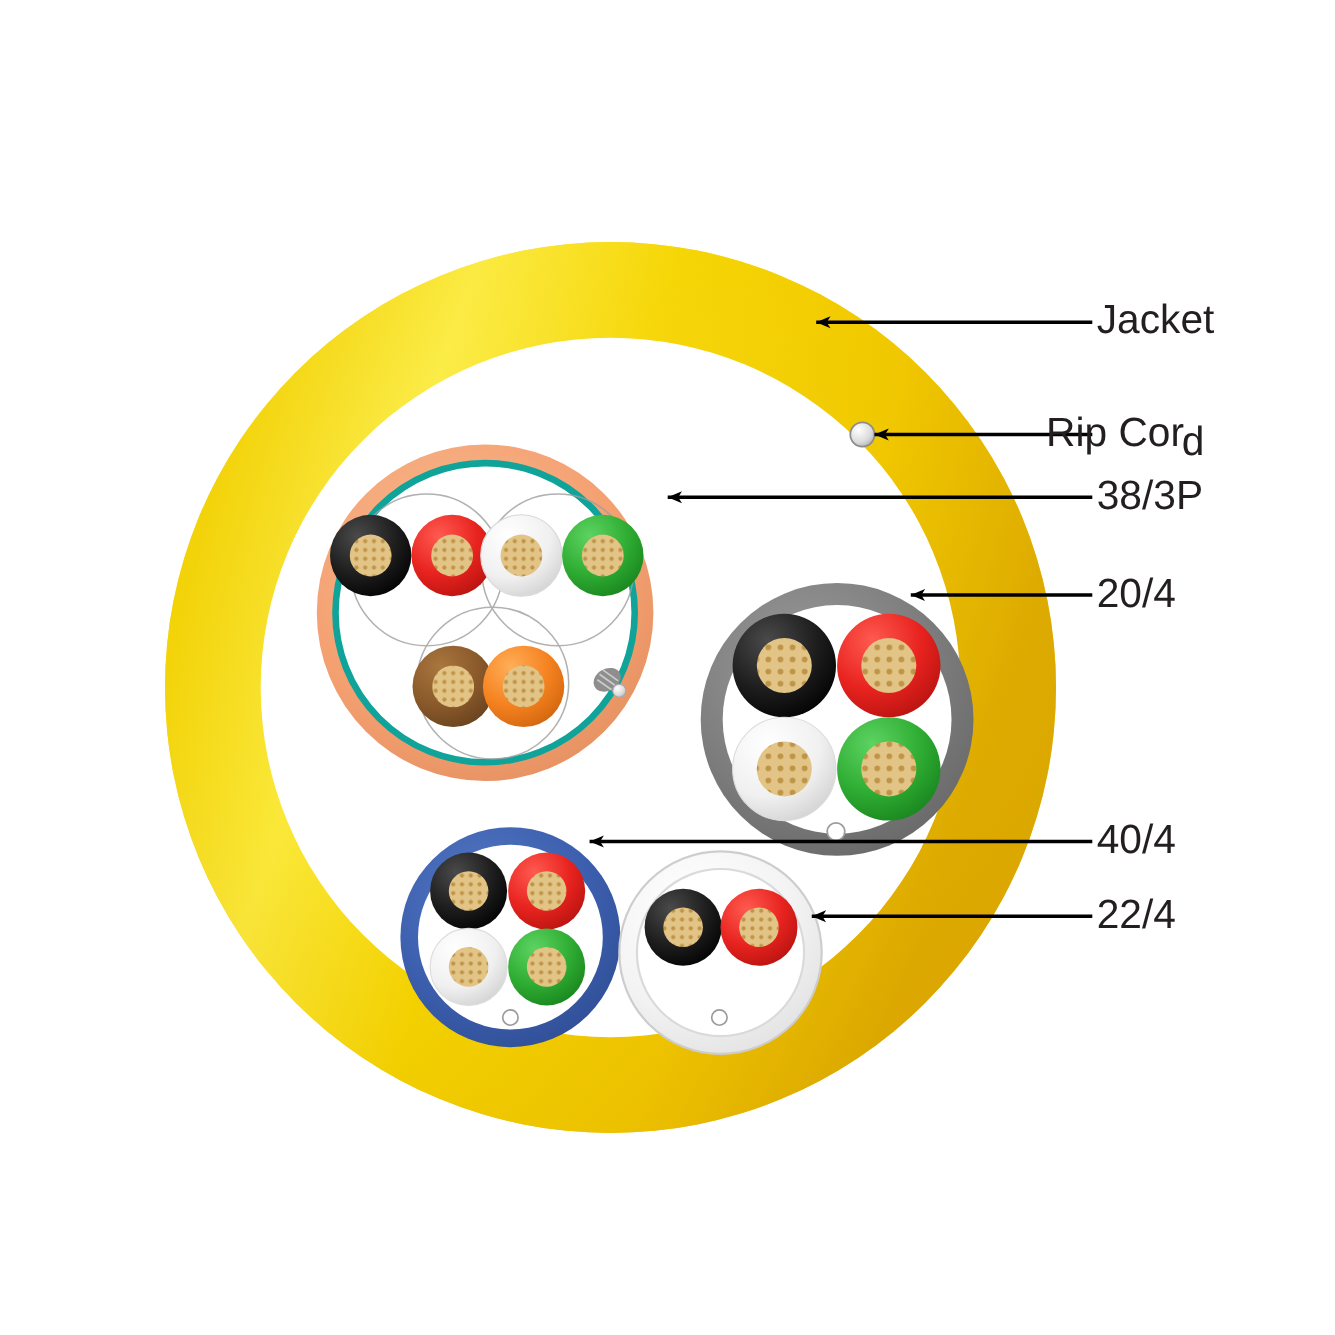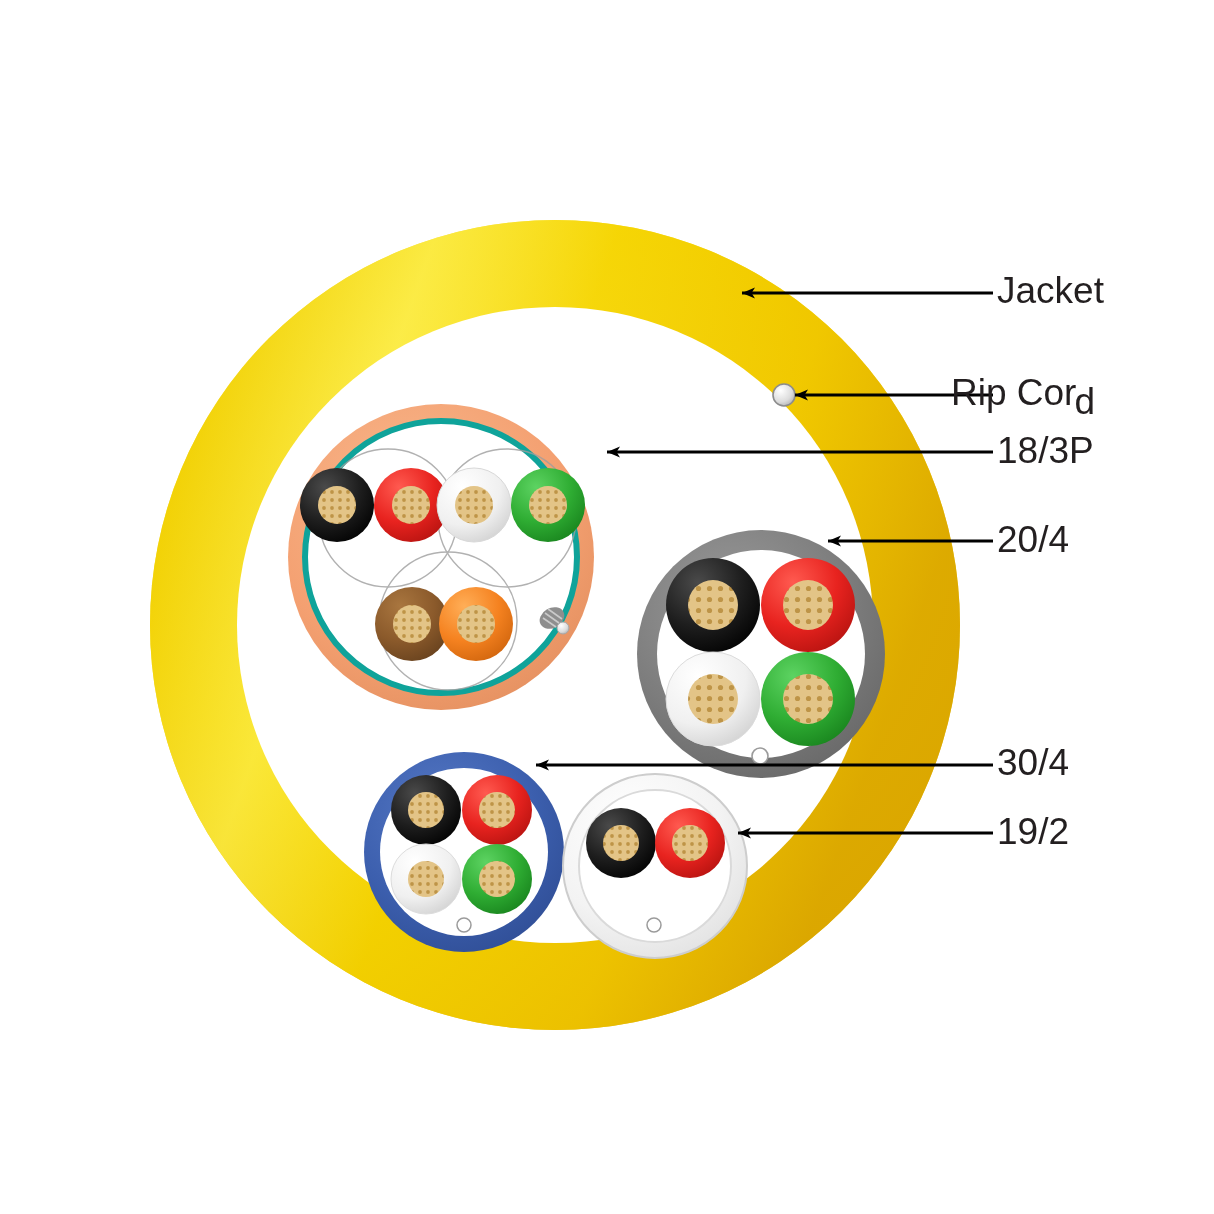--- a/index.html
+++ b/index.html
@@ -248,21 +248,21 @@
       <line x1="993" y1="541" x2="828" y2="541" marker-end="url(#arrowHead)"></line>
       <line x1="993" y1="765" x2="536" y2="765" marker-end="url(#arrowHead)"></line>
       <line x1="993" y1="833" x2="738" y2="833" marker-end="url(#arrowHead)"></line>
     </g>
   </svg>
 
   <div class="callout-label" id="label-jacket">Jacket</div>
 
   <div class="callout-label" id="label-ripcord"><span><span>Rip Cor</span><span class="clipped-glyph">d</span></span></div>
 
-  <div class="callout-label" id="label-223p">18/3P</div>
+  <div class="callout-label" id="label-223p">38/3P</div>
 
   <div class="callout-label" id="label-184">20/4</div>
 
-  <div class="callout-label" id="label-224">30/4</div>
-
-  <div class="callout-label" id="label-222">19/2</div>
+  <div class="callout-label" id="label-224">40/4</div>
+
+  <div class="callout-label" id="label-222">22/4</div>
 
 </div>
 
 </body></html>

